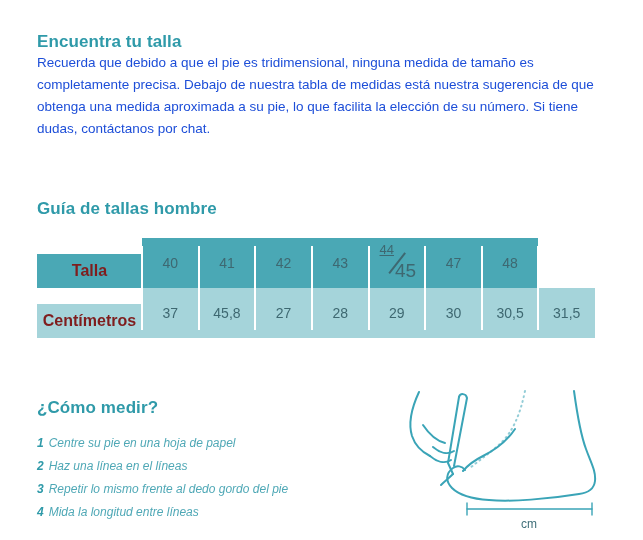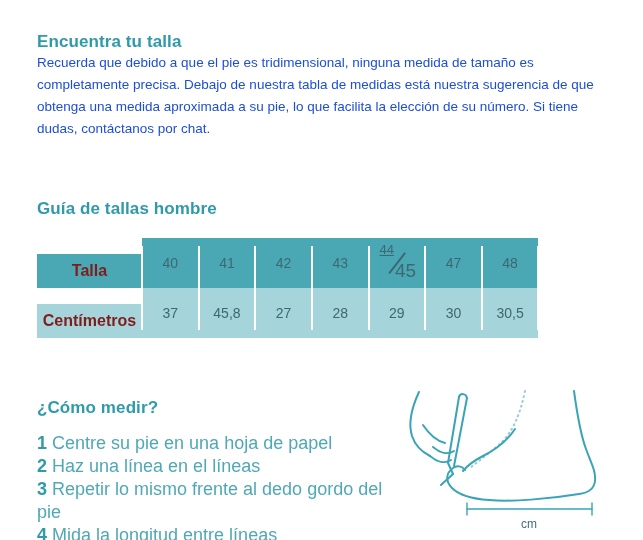--- a/index.html
+++ b/index.html
@@ -47,21 +47,21 @@
   .vline:nth-child(4){left:273.9px}
   .vline:nth-child(5){left:330.5px}
   .vline:nth-child(6){left:387.1px}
   .vline:nth-child(7){left:443.8px}
   .vline:nth-child(8){left:500.4px}
 
   
   .how-to { margin-top:57px; display:flex; }
   .how-to-left { flex:1 1 auto; padding-top:3px; }
   .steps { margin-top:14px; }
-  .step { font-size:18px; line-height:23px; color:#4fa8b6; }
+  .step { font-size:12px; line-height:23px; color:#4fa8b6;font-style:italic; }
   .step-num { font-weight:700; color:#2f9aa9; margin-right:5px; }
   .illustration { flex:0 0 auto; width:240px; height:150px; margin-top:-6px; margin-right:-40px; }
   svg text { font-family:"Liberation Sans", sans-serif; }
 </style>
 </head>
 <body>
 
 <div class="page">
 
   <h2 class="section-heading">Encuentra tu talla</h2>
@@ -87,20 +87,21 @@
     </div>
     <div class="t-row cm-row">
       <div class="t-cell label-cell">Centímetros</div>
       <div class="t-cell">37</div>
       <div class="t-cell">45,8</div>
       <div class="t-cell">27</div>
       <div class="t-cell">28</div>
       <div class="t-cell">29</div>
       <div class="t-cell">30</div>
       <div class="t-cell">30,5</div>
+      <div class="t-cell">31,5</div>
     </div>
     <div class="vlines">
       <div class="vline"></div>
         <div class="vline"></div>
         <div class="vline"></div>
         <div class="vline"></div>
       <div class="vline"></div>
         <div class="vline"></div>
         <div class="vline"></div>
         <div class="vline"></div>

